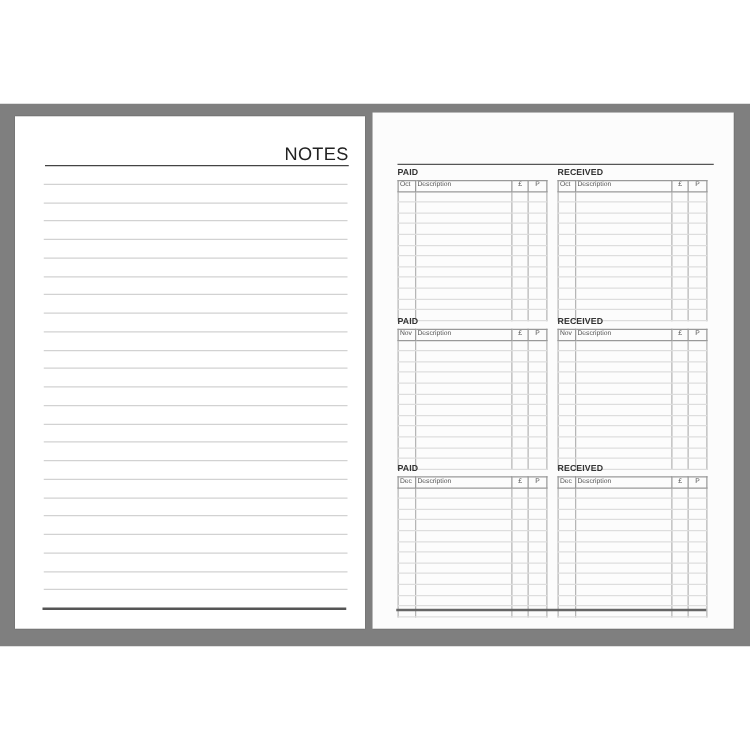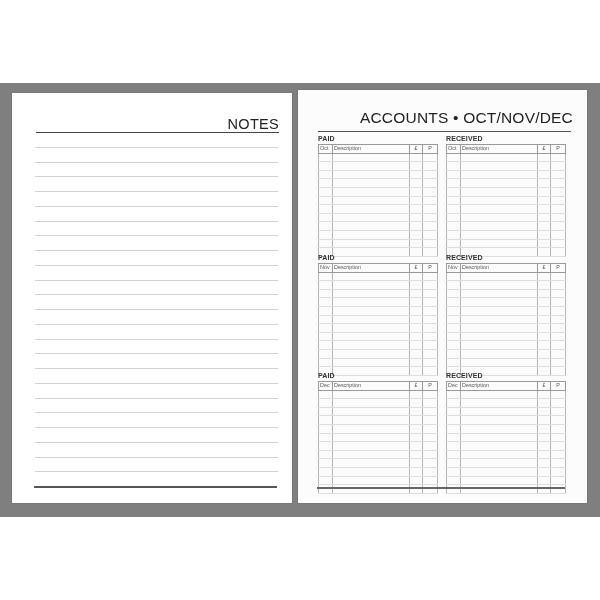--- a/index.html
+++ b/index.html
@@ -95,21 +95,20 @@
         <div class="notes-line" style="top: 280.25px;"></div>
         <div class="notes-line" style="top: 295px;"></div>
         <div class="notes-line" style="top: 309.75px;"></div>
         <div class="notes-line" style="top: 324.5px;"></div>
         <div class="notes-line" style="top: 339.25px;"></div>
       </div>
     <div class="notes-rule-bottom"></div>
   </div>
 
   <div class="page right">
-    <div class="acc-title">ACCOUNTS • OCT/NOV/DEC</div>
     <div class="acc-rule"></div>
 
     <div class="section" style="top:45px;">
       <div class="block paid">
         <div class="block-label">PAID</div>
         <table class="ledger">
           <colgroup>
               <col class="mon">
               <col class="desc">
               <col class="pound">

